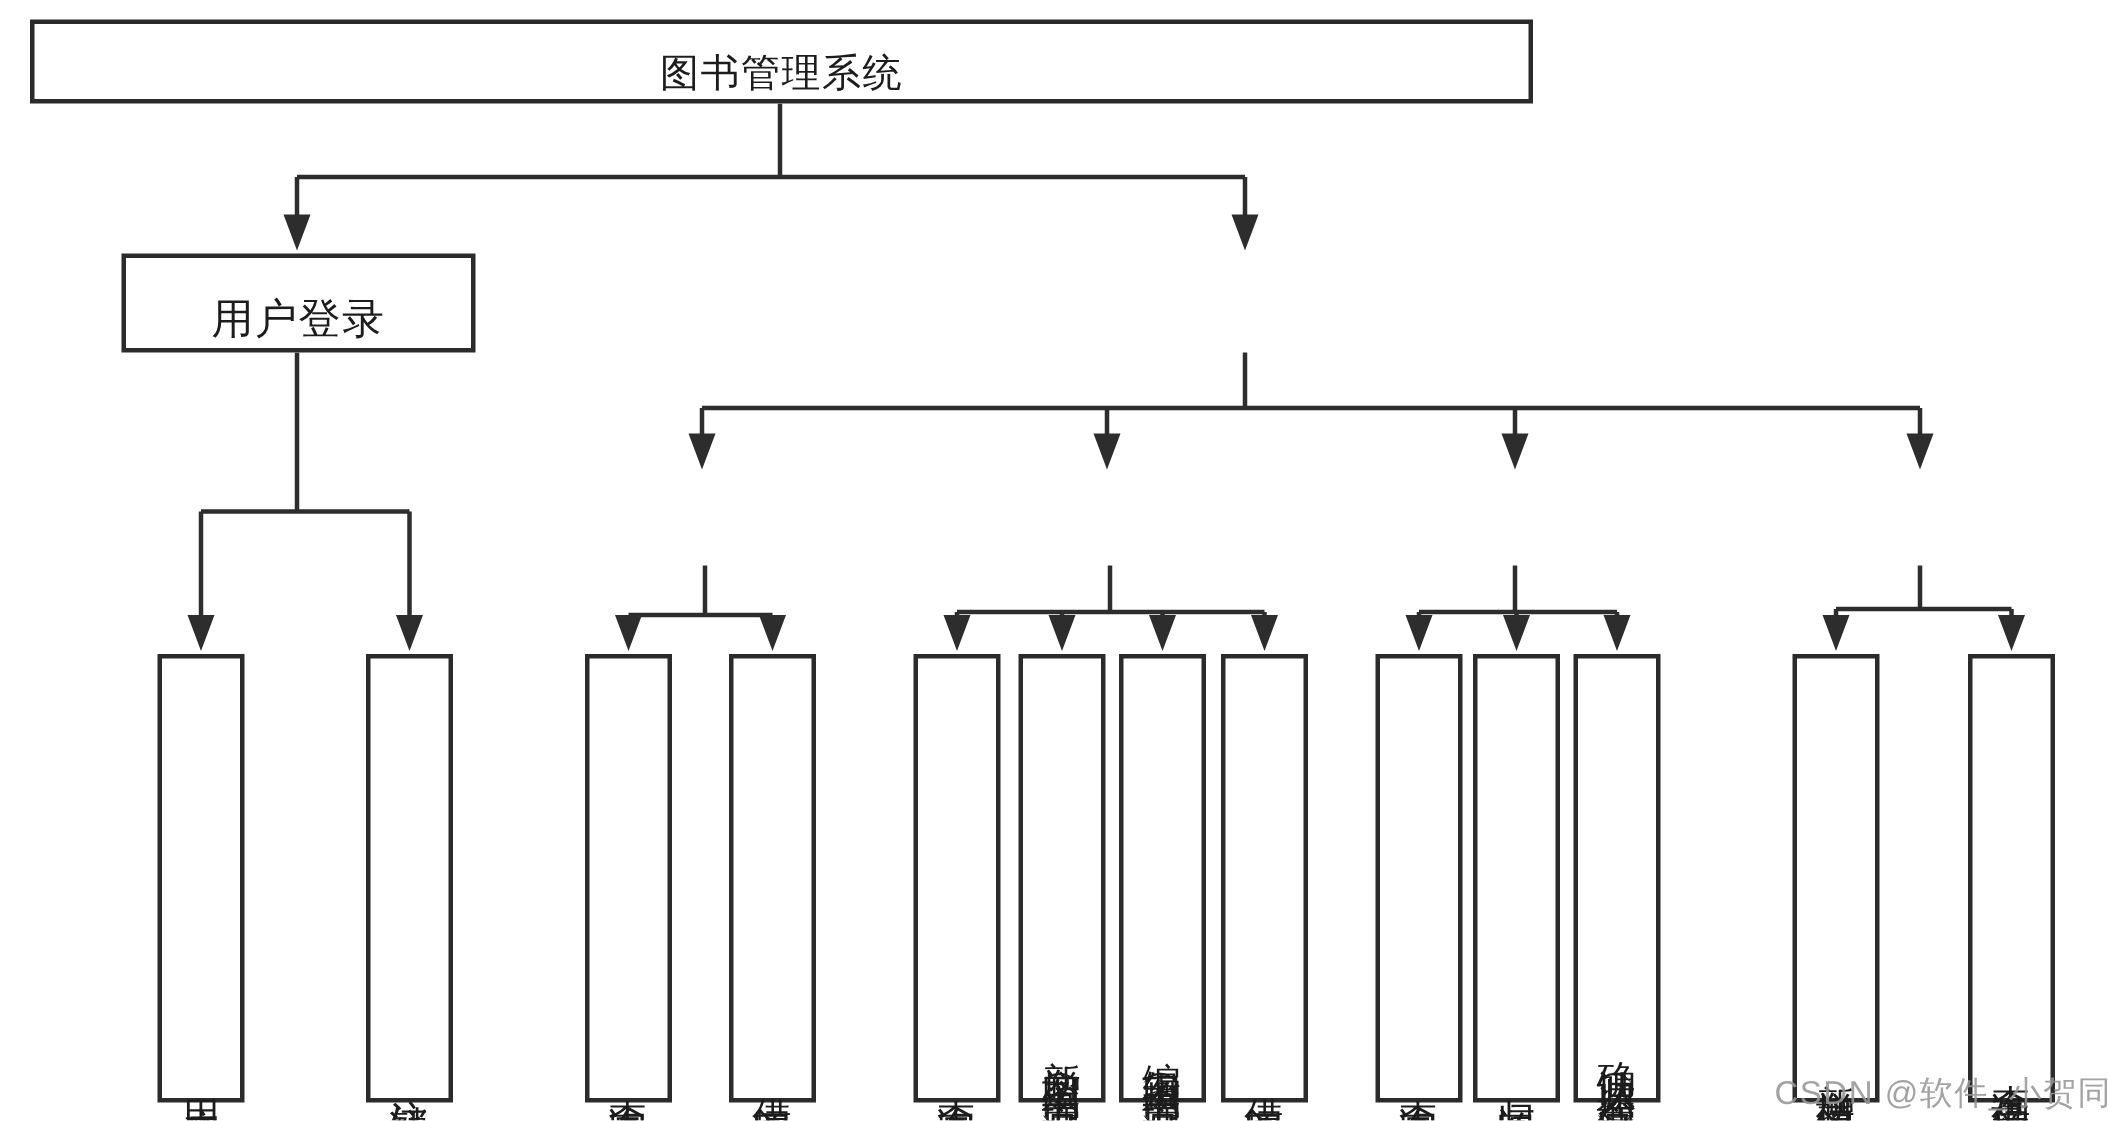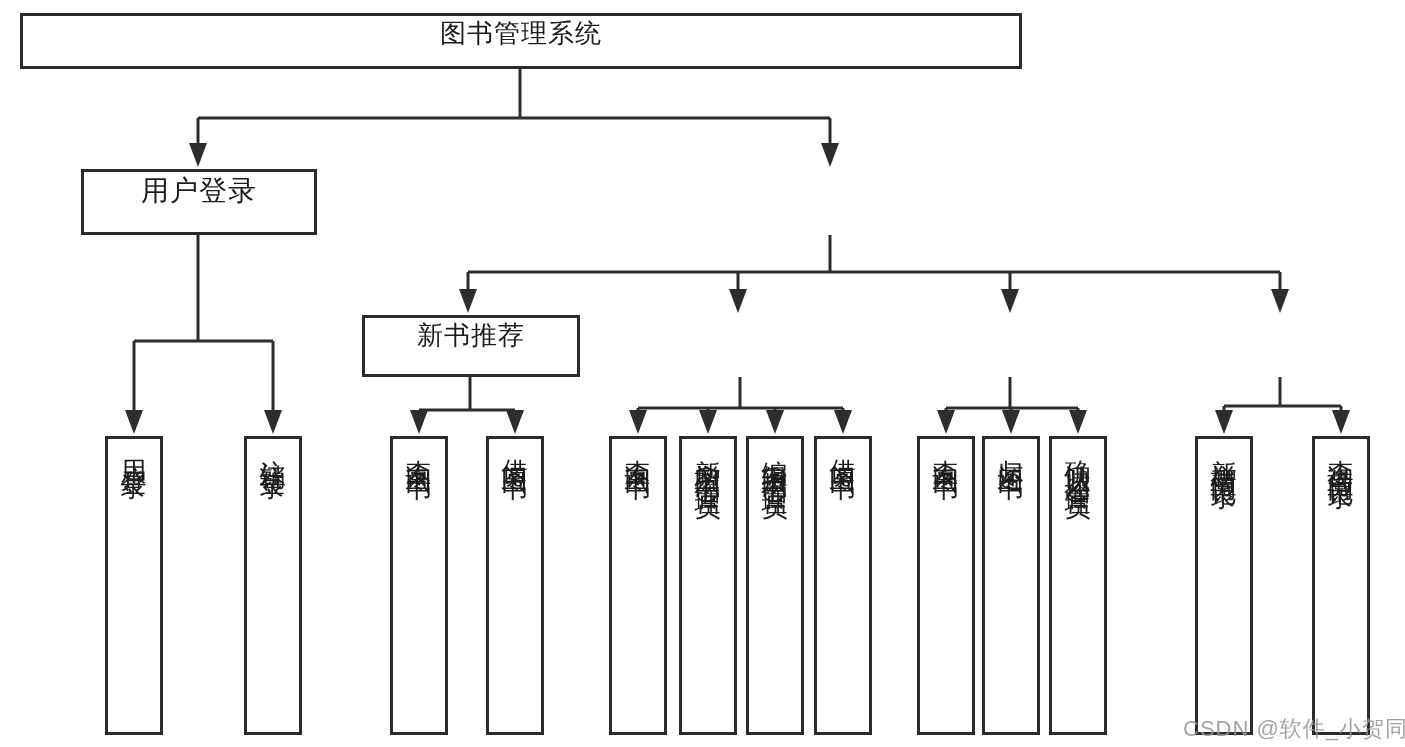--- a/index.html
+++ b/index.html
@@ -22,21 +22,21 @@
     width: 1405px;
     height: 747px;
     z-index: 1;
   }
   .box {
     position: absolute;
     box-sizing: border-box;
     background: #ffffff;
     border: 3px solid #2b2b2b;
     display: flex;
-    align-items: flex-start;
+    align-items: flex-end;
     justify-content: center;
     text-align: center;
     z-index: 2;
   }
   .root-box   { left: 20px;  top: 13px;  width: 1002px; height: 56px; font-size: 26px; letter-spacing: 1px; }
   .lvl2-box   { top: 169px;  width: 236px; height: 66px; font-size: 28px; letter-spacing: 1px; }
   .lvl3-box   { top: 315px;  width: 218px; height: 62px; font-size: 26px; letter-spacing: 1px; }
   .leaf {
     top: 436px;
     width: 58px;
@@ -146,23 +146,20 @@
   </svg>
 
   <div class="box root-box">
     <span>图书管理系统</span>
   </div>
 
   <div class="box lvl2-box" style="left:81px">
     <span>用户登录</span>
   </div>
 
-  <div class="box lvl3-box" style="left:362px">
-    <span>新书推荐</span>
-  </div>
 
   <div class="box leaf" style="left:105px">
     <span class="vtext">用户登录</span>
   </div>
   <div class="box leaf" style="left:244px">
     <span class="vtext">注销登录</span>
   </div>
   <div class="box leaf" style="left:390px">
     <span class="vtext">查询图书</span>
   </div>

